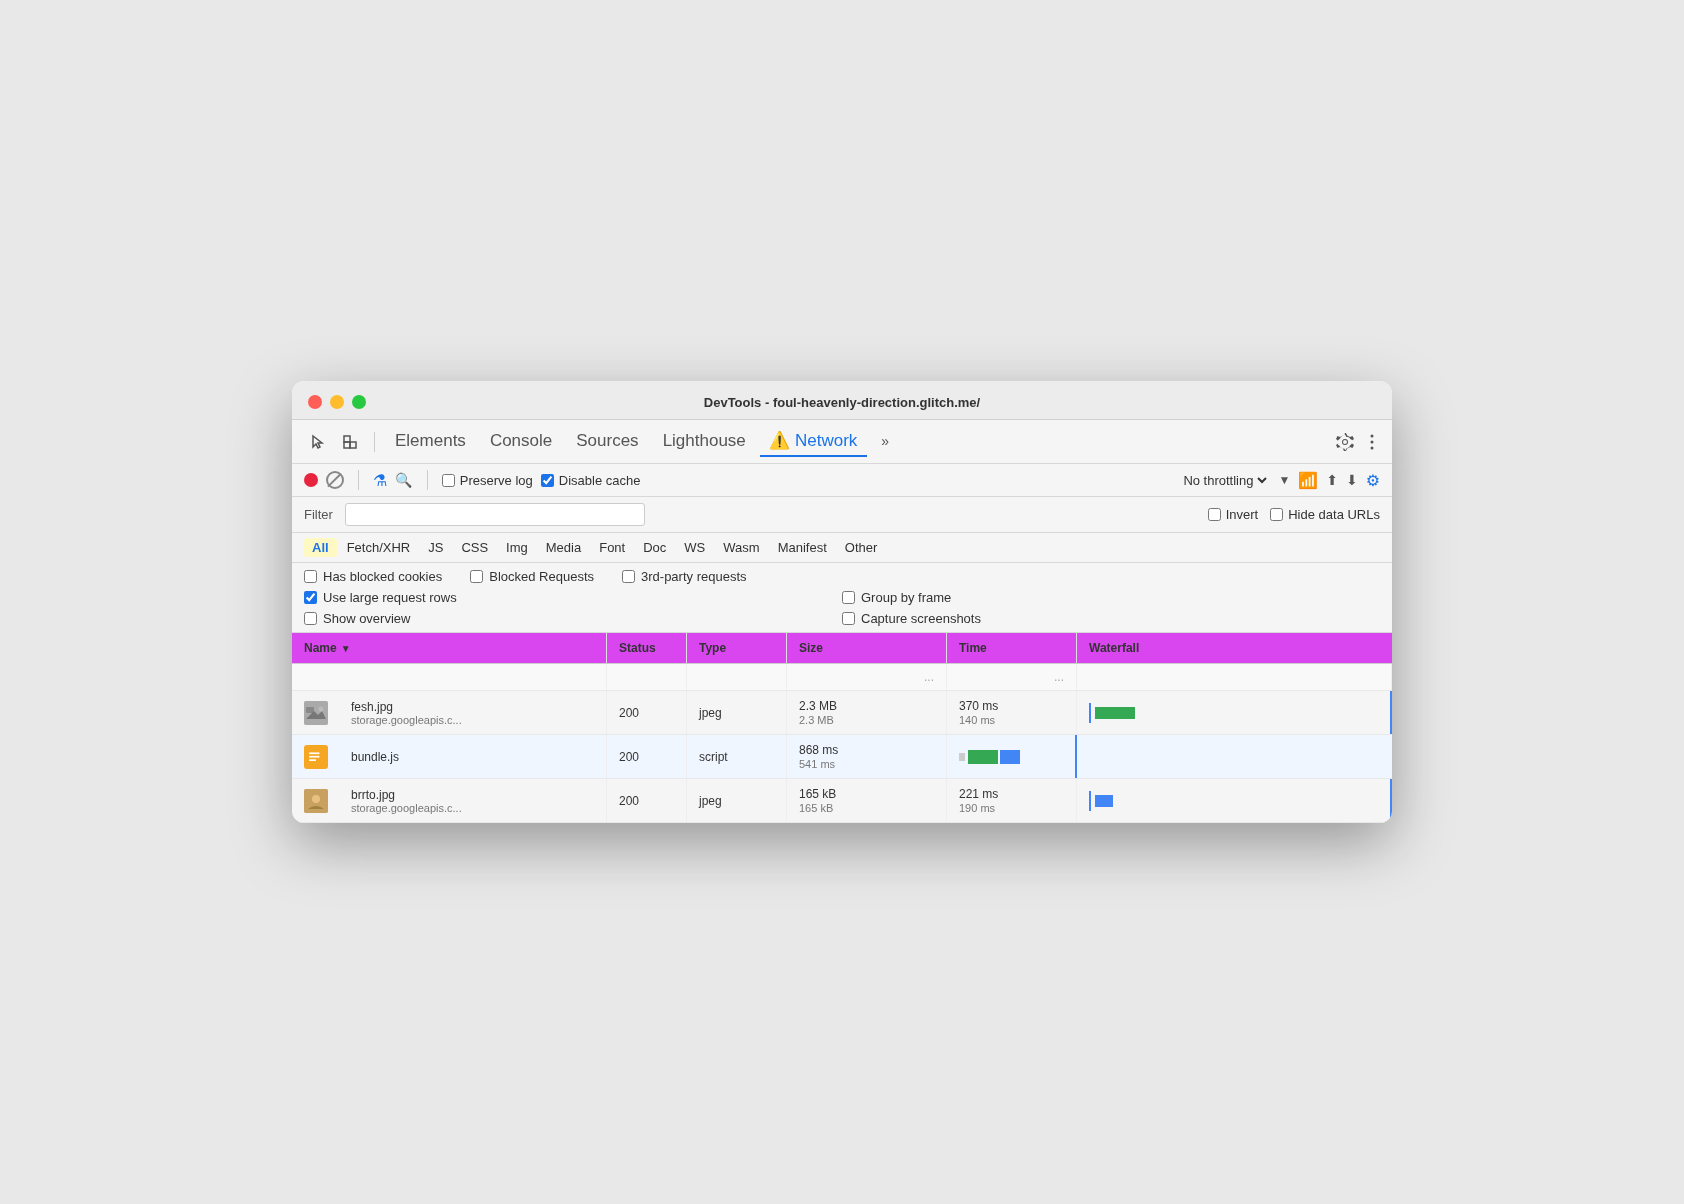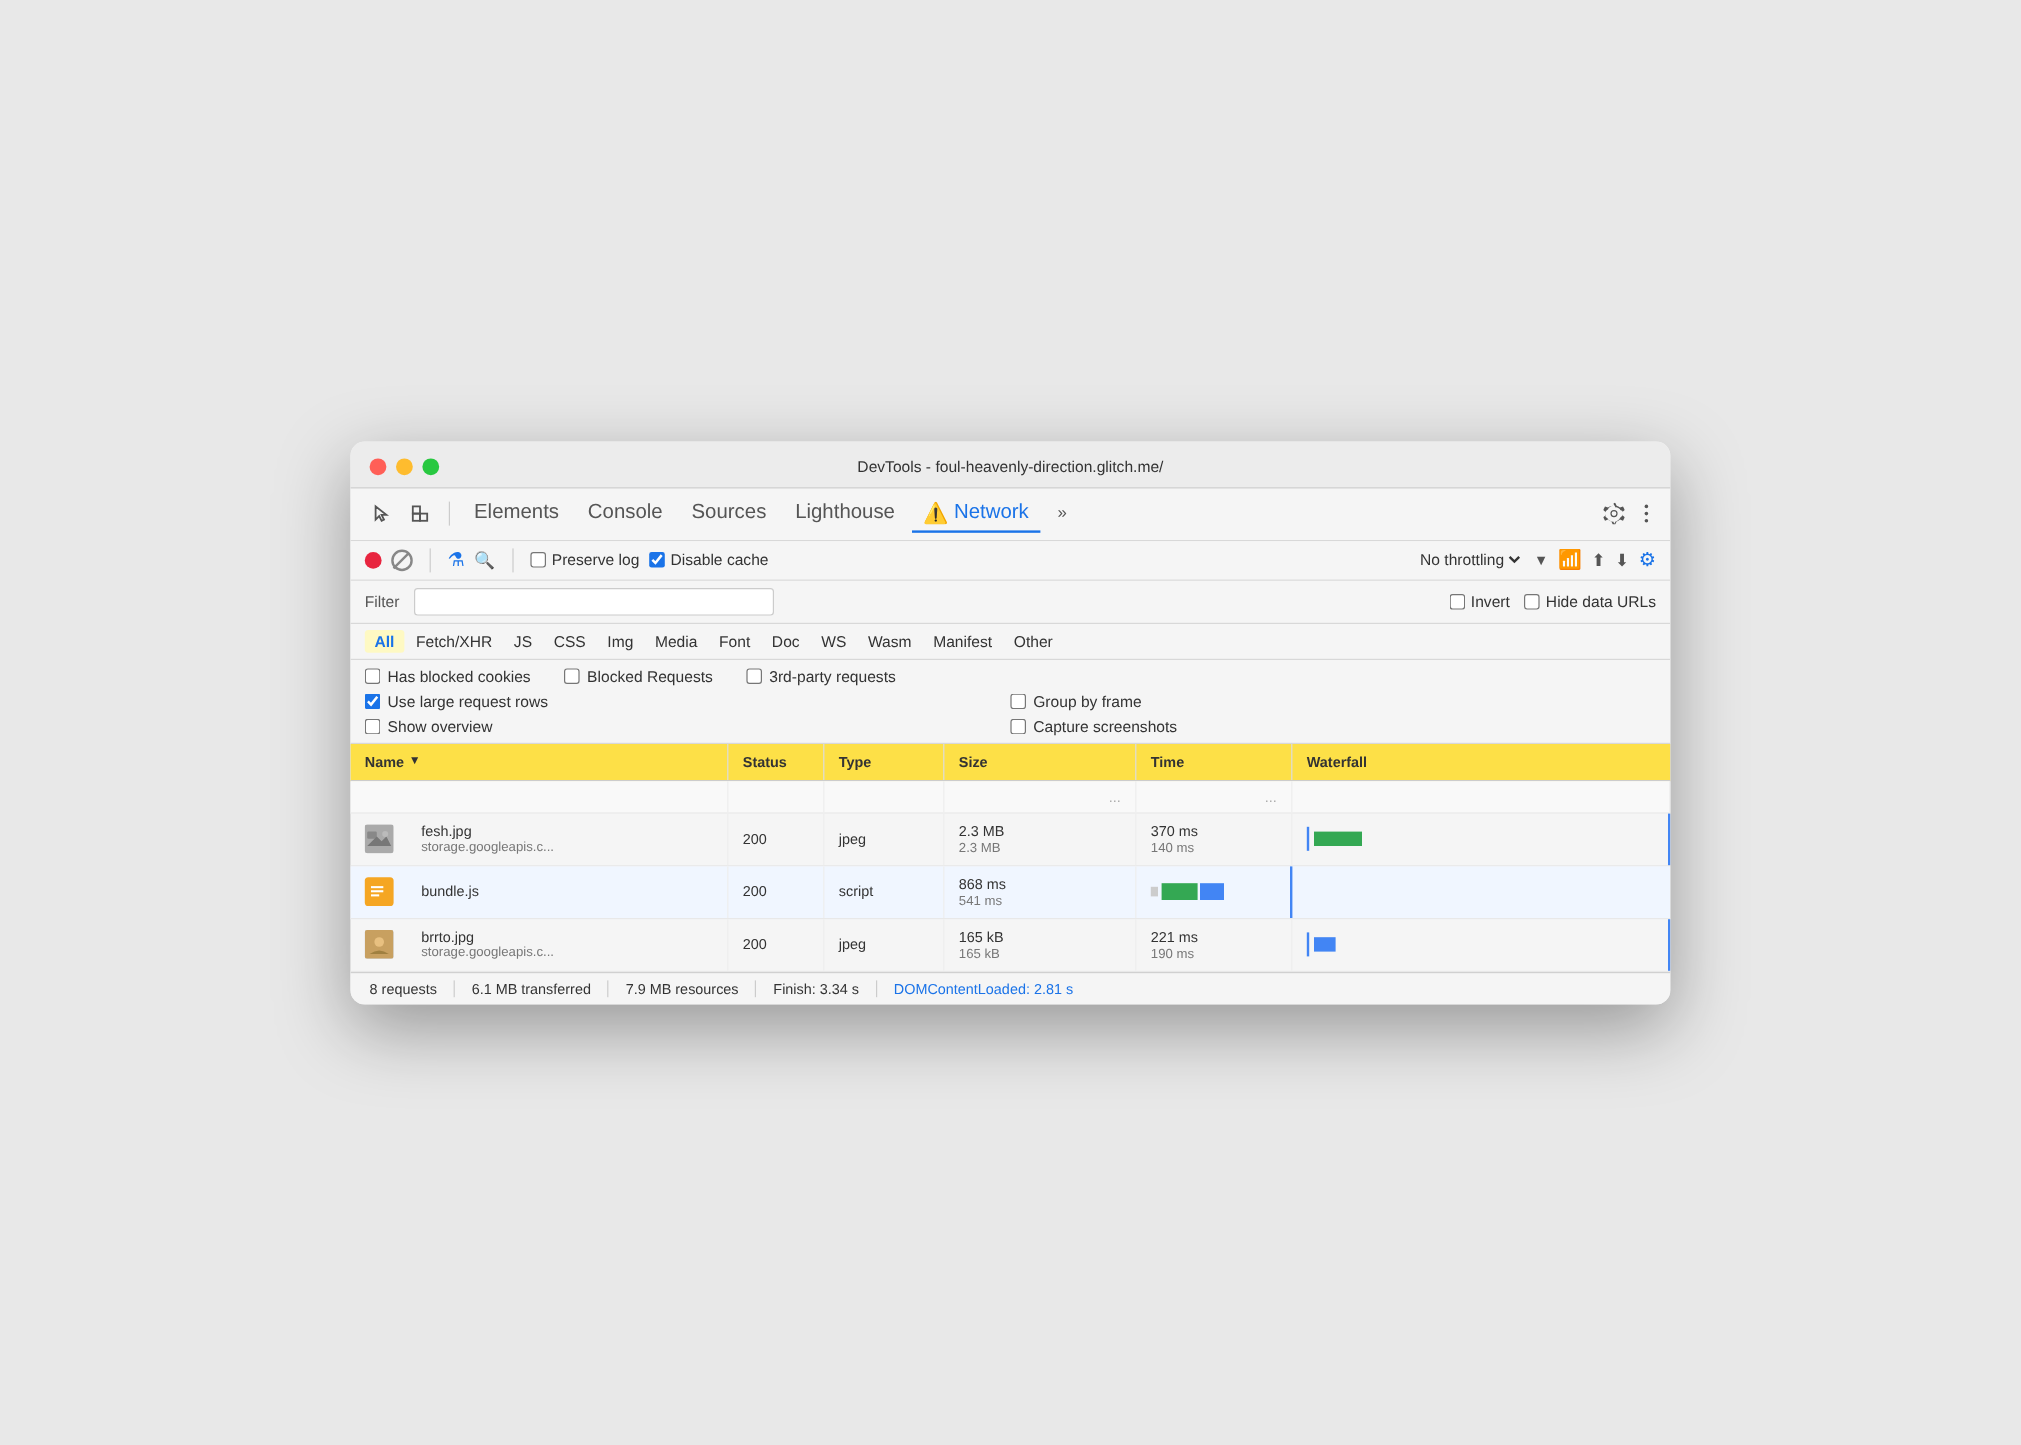--- a/index.html
+++ b/index.html
@@ -37,21 +37,21 @@
     }
     .tl-close { background: #ff5f57; }
     .tl-min { background: #febc2e; }
     .tl-max { background: #28c840; }
     .title-text {
       position: absolute;
       left: 50%;
       transform: translateX(-50%);
       font-size: 13px;
       color: #333;
-      font-weight: 400;
+      font-weight: 700;
     }
     .toolbar {
       background: #f5f5f5;
       padding: 6px 12px;
       display: flex;
       align-items: center;
       gap: 4px;
       border-bottom: 1px solid #d8d8d8;
     }
     .toolbar-divider {
@@ -204,21 +204,21 @@
       align-items: flex-end;
       border-bottom: 1px solid #d8d8d8;
     }
     .options-left { display: flex; flex-direction: column; gap: 6px; flex: 1; }
     .options-right { display: flex; flex-direction: column; gap: 6px; flex: 1; }
     .option-row { display: flex; align-items: center; gap: 6px; font-size: 13px; color: #333; }
     .option-row input { cursor: pointer; accent-color: #1a73e8; }
     .table-header {
       display: grid;
       grid-template-columns: 1fr 80px 100px 160px 130px 1fr;
-      background: #fde047;
+      background: #d946ef;
       border-bottom: 1px solid #ccc;
       padding: 0;
     }
     .th {
       padding: 8px 12px;
       font-size: 12px;
       font-weight: 600;
       color: #333;
       border-right: 1px solid #ddd;
       display: flex;
@@ -591,20 +591,13 @@
       <div class="td" style="position:relative">
         <div class="waterfall-bar-container">
           <div style="width:2px;height:20px;background:#4285f4;margin-right:2px"></div>
           <div style="width:18px;height:12px;background:#4285f4"></div>
         </div>
         <div class="blue-line-v"></div>
       </div>
     </div>
   </div>
 
-  <div class="status-bar">
-    <span class="status-item">8 requests</span>
-    <span class="status-item">6.1 MB transferred</span>
-    <span class="status-item">7.9 MB resources</span>
-    <span class="status-item">Finish: 3.34 s</span>
-    <span class="dom-loaded">DOMContentLoaded: 2.81 s</span>
-  </div>
 </div>
 
 </body></html>

